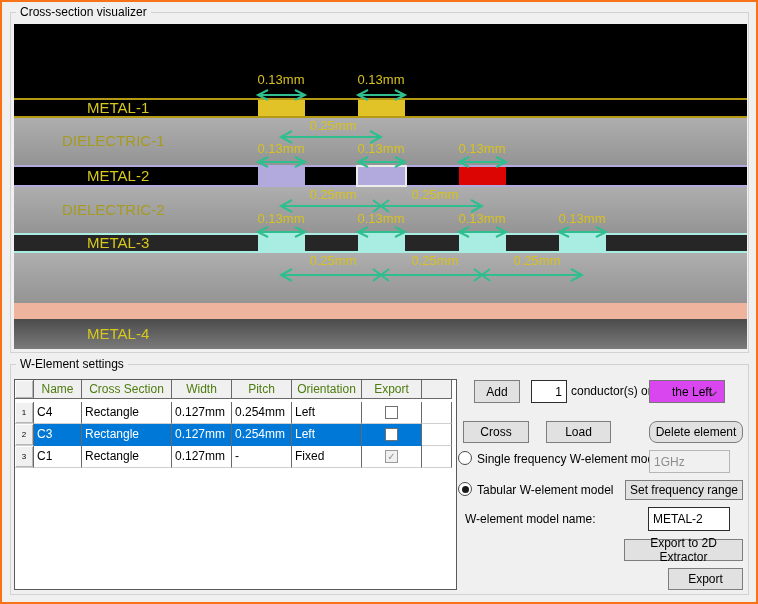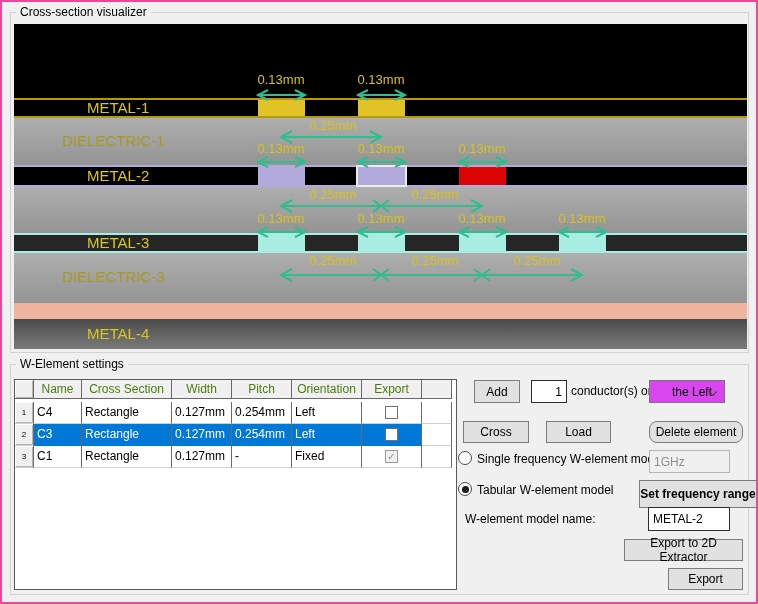--- a/index.html
+++ b/index.html
@@ -1,17 +1,17 @@
 <!DOCTYPE html>
 <html><head>
 <meta charset="utf-8">
 <style>
   html,body{margin:0;padding:0;background:#4a4a4a;}
   *{box-sizing:border-box;font-family:"Liberation Sans",sans-serif;}
-  .window{position:relative;width:758px;height:604px;background:#f0f0f0;border:2px solid #ec4899;overflow:hidden;}
+  .window{position:relative;width:758px;height:604px;background:#f0f0f0;border:2px solid #f97316;overflow:hidden;}
   
   .groupbox{position:absolute;border:1px solid #d2d2d2;background:transparent;}
   .group-label{position:absolute;font-size:12px;color:#000;background:#f0f0f0;padding:0 4px;line-height:14px;white-space:nowrap;}
   
   .canvas{position:absolute;left:12px;top:22px;width:733px;height:325px;background:#000;overflow:hidden;}
   .band{position:absolute;left:0;width:733px;}
   .dielectric{background:linear-gradient(#aeaeae,#949494);}
   .m1{top:74px;height:20px;background:#000;border-top:2px solid #b39a12;border-bottom:2px solid #b39a12;}
   .d1{top:94px;height:47px;}
   .m2{top:141px;height:22px;background:#000;border-top:2px solid #b2aadc;border-bottom:2px solid #b2aadc;}
@@ -80,22 +80,22 @@
     <div class="cond cond-red" style="left:445px;"></div>
 
     <div class="cond cond-m3" style="left:244px;"></div>
     <div class="cond cond-m3" style="left:344px;"></div>
     <div class="cond cond-m3" style="left:445px;"></div>
     <div class="cond cond-m3" style="left:545px;"></div>
 
     <div class="layer-label lab-metal" style="left:73px;top:75px;">METAL-1</div>
     <div class="layer-label lab-diel" style="left:48px;top:108px;">DIELECTRIC-1</div>
     <div class="layer-label lab-metal" style="left:73px;top:143px;">METAL-2</div>
+    <div class="layer-label lab-diel" style="left:48px;top:177px;">DIELECTRIC-2</div>
     <div class="layer-label lab-metal" style="left:73px;top:210px;">METAL-3</div>
-    <div class="layer-label lab-diel" style="left:48px;top:244px;">DIELECTRIC-3</div>
     <div class="layer-label lab-metal" style="left:73px;top:301px;">METAL-4</div>
 
     <svg class="dimsvg" width="733" height="325">
       <g stroke="#2fbe8f" stroke-width="2" fill="none">
 
         <line x1="244" y1="71" x2="291" y2="71"></line>
           <path d="M254 66 L244 71 L254 76"></path>
           <path d="M281 66 L291 71 L281 76"></path>
         <line x1="344" y1="71" x2="391" y2="71"></line>
           <path d="M354 66 L344 71 L354 76"></path>
@@ -221,21 +221,21 @@
   <button class="btn" style="left:647px;top:419px;width:94px;height:22px;border-radius:8px;">Delete element</button>
 
   <div class="radio" style="left:456px;top:449px;"></div>
   <div class="txt" style="left:475px;top:450px;line-height:14px;">Single frequency W-element model</div>
   <input class="input disabled" style="left: 647px; top: 448px; width: 81px; height: 23px;" disabled="" value="1GHz">
 
   <div class="radio on" style="left:456px;top:480px;">
       <span class="dot"></span>
     </div>
   <div class="txt" style="left:475px;top:481px;line-height:14px;">Tabular W-element model</div>
-  <button class="btn" style="left:637px;top:478px;width:118px;height:28px;font-weight:bold;">Set frequency range</button>
+  <button class="btn" style="left:623px;top:478px;width:118px;height:20px;">Set frequency range</button>
 
   <div class="txt" style="left:463px;top:509px;line-height:16px;">W-element model name:</div>
   <input class="input" style="left: 646px; top: 505px; width: 82px; height: 24px;" value="METAL-2">
 
   <button class="btn" style="left:622px;top:537px;width:119px;height:22px;">Export to 2D Extractor</button>
   <button class="btn" style="left:666px;top:566px;width:75px;height:22px;">Export</button>
 
 </div>
 
 </body></html>

